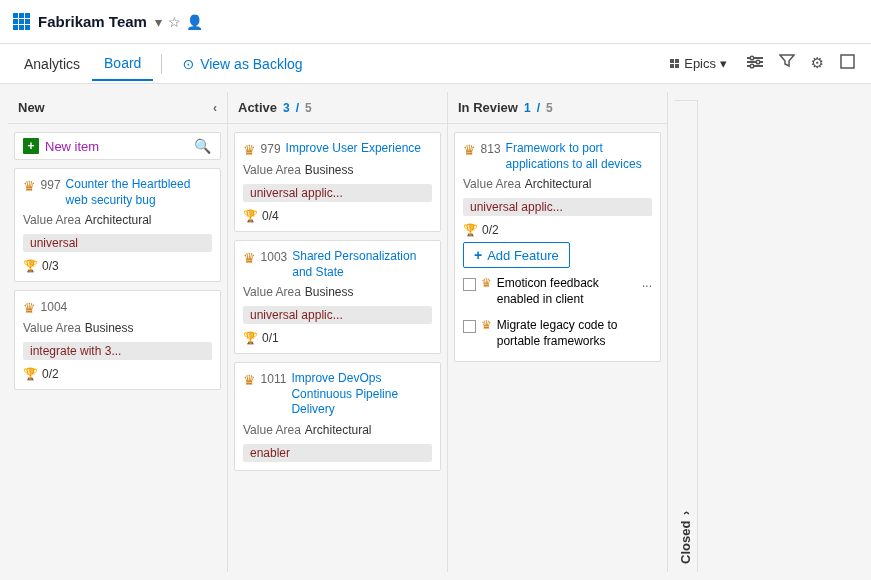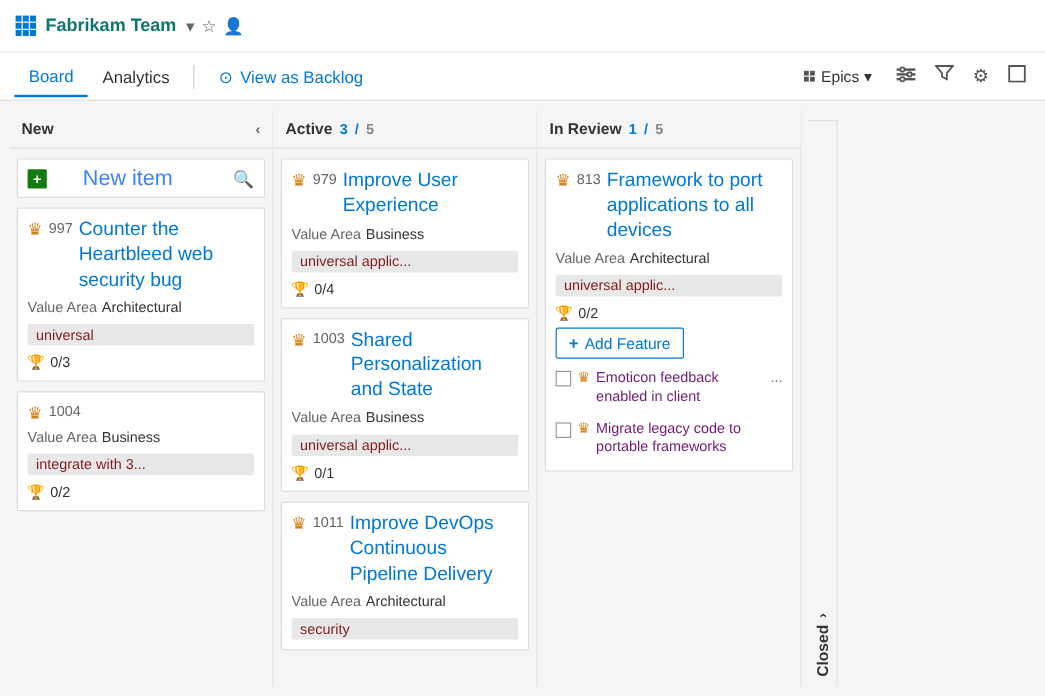--- a/index.html
+++ b/index.html
@@ -4,21 +4,21 @@
   <style>
     * { box-sizing: border-box; margin: 0; padding: 0; }
     body { font-family: 'Segoe UI', Arial, sans-serif; font-size: 13px; background: #f5f5f5; color: #333; }
 
     
     .app-header {
       display: flex; align-items: center; padding: 4px 12px;
       background: #fff; border-bottom: 1px solid #e0e0e0; height: 44px;
     }
     .app-logo { width: 18px; height: 18px; margin-right: 8px; display: flex; align-items: center; justify-content: center; }
-    .app-title { font-size: 15px; font-weight: 600; color: #0f766e; margin-right: 4px; }
+    .app-title { font-size: 15px; font-weight: 600; color: #0f172a; margin-right: 4px; }
     .header-icon { color: #666; cursor: pointer; margin-left: 4px; font-size: 14px; }
 
     
     .nav-bar {
       display: flex; align-items: center; padding: 0 12px;
       background: #fff; border-bottom: 1px solid #e0e0e0; height: 40px;
     }
     .nav-item {
       padding: 8px 12px; font-size: 14px; color: #333; cursor: pointer; position: relative;
     }
@@ -52,32 +52,32 @@
     .col-collapse { margin-left: auto; cursor: pointer; color: #666; font-size: 12px; }
     .column-body { flex: 1; overflow-y: auto; padding: 8px 6px; display: flex; flex-direction: column; gap: 8px; }
 
     
     .new-item-bar {
       display: flex; align-items: center; gap: 6px;
       background: #fff; border: 1px solid #ddd; border-radius: 2px;
       padding: 5px 8px; cursor: pointer;
     }
     .new-item-plus { color: #fff; background: #107c10; width: 16px; height: 16px; display: flex; align-items: center; justify-content: center; font-size: 12px; font-weight: bold; border-radius: 1px; flex-shrink: 0; }
-    .new-item-label { font-size: 18px; color: #3b82f6; flex: 1; margin-left: 24px; }
+    .new-item-label { font-size: 13px; color: #a21caf; flex: 1; }
     .new-item-search { color: #555; font-size: 14px; }
 
     
     .card {
       background: #fff; border: 1px solid #ddd; border-radius: 2px;
       padding: 8px; display: flex; flex-direction: column; gap: 5px;
     }
     .card-header { display: flex; align-items: flex-start; gap: 5px; }
     .card-crown { font-size: 14px; color: #d4821a; flex-shrink: 0; margin-top: 1px; }
     .card-id { color: #666; font-size: 12px; flex-shrink: 0; margin-top: 1px; }
-    .card-title { font-size: 16px; color: #0078d4; font-weight: 500; line-height: 1.3; cursor: pointer; }
+    .card-title { font-size: 12px; color: #0078d4; font-weight: 500; line-height: 1.3; cursor: pointer; }
     .card-meta { display: flex; align-items: center; gap: 4px; font-size: 12px; color: #666; }
     .card-meta-label { color: #666; }
     .card-meta-value { color: #333; }
     .card-tag {
       display: inline-block; background: #e8e8e8; border-radius: 2px;
       padding: 2px 7px; font-size: 12px; color: #7f1d1d; margin-top: 2px;
     }
     .card-score { display: flex; align-items: center; gap: 4px; font-size: 12px; color: #333; margin-top: 2px; }
     .trophy-icon { color: #7b4ea0; font-size: 12px; }
 
@@ -87,21 +87,21 @@
       border: 1px solid #0078d4; color: #0078d4; background: #fff;
       padding: 4px 10px; border-radius: 2px; cursor: pointer; font-size: 13px;
       width: fit-content;
     }
     .add-feature-plus { font-size: 14px; font-weight: bold; }
 
     
     .child-item { display: flex; align-items: flex-start; gap: 5px; padding: 3px 0; }
     .child-checkbox { width: 13px; height: 13px; border: 1px solid #999; flex-shrink: 0; margin-top: 2px; }
     .child-crown { font-size: 12px; color: #d4821a; flex-shrink: 0; }
-    .child-label { font-size: 12px; color: #701a75; cursor: pointer; line-height: 1.3; }
+    .child-label { font-size: 12px; color: #000000; cursor: pointer; line-height: 1.3; }
     .child-ellipsis { color: #666; font-size: 12px; margin-left: auto; }
 
     
     .column-closed { width: 36px; min-width: 36px; background: #f5f5f5; border-right: none; display: flex; flex-direction: column; align-items: center; padding-top: 8px; }
 
     
     .logo-grid { display: grid; grid-template-columns: repeat(3, 5px); grid-template-rows: repeat(3, 5px); gap: 1px; }
     .logo-dot { width: 5px; height: 5px; background: #0078d4; }
 
     .epics-btn { display: flex; align-items: center; gap: 4px; font-size: 13px; cursor: pointer; border: none; background: none; color: #333; }
@@ -123,22 +123,22 @@
         <div class="logo-dot"></div>
     </div>
   </div>
   <span class="app-title">Fabrikam Team</span>
   <span class="header-icon">▾</span>
   <span class="header-icon" style="margin-left:6px;">☆</span>
   <span class="header-icon" style="margin-left:6px;">👤</span>
 </div>
 
 <div class="nav-bar">
+  <span class="nav-item">Analytics</span>
   <span class="nav-item active">Board</span>
-  <span class="nav-item">Analytics</span>
   <div class="nav-separator"></div>
   <button class="nav-backlog">
     <span class="nav-backlog-icon">⊙</span>
     <span>View as Backlog</span>
   </button>
   <div class="nav-right">
     <button class="nav-right-btn epics-btn">
       <span style="display:inline-grid;grid-template-columns:4px 4px;gap:1px;width:10px;">
         <span style="width:4px;height:4px;background:#555;display:block;"></span>
         <span style="width:4px;height:4px;background:#555;display:block;"></span>
@@ -268,21 +268,21 @@
       <div class="card">
         <div class="card-header">
           <span class="card-crown">♛</span>
           <span class="card-id">1011</span>
           <span class="card-title">Improve DevOps Continuous Pipeline Delivery</span>
         </div>
         <div class="card-meta">
           <span class="card-meta-label">Value Area</span>
           <span class="card-meta-value">Architectural</span>
         </div>
-        <span class="card-tag">security</span>
+        <span class="card-tag">enabler</span>
       </div>
     </div>
   </div>
 
   <div class="column">
     <div class="column-header">
       <span>In Review</span>
       <span style="color:#0078d4;font-weight:600;font-size:12px;">1</span>
         <span style="color:#0078d4;font-size:12px;font-weight:600;">/</span>
         <span style="color:#888;font-size:12px;">5</span>

